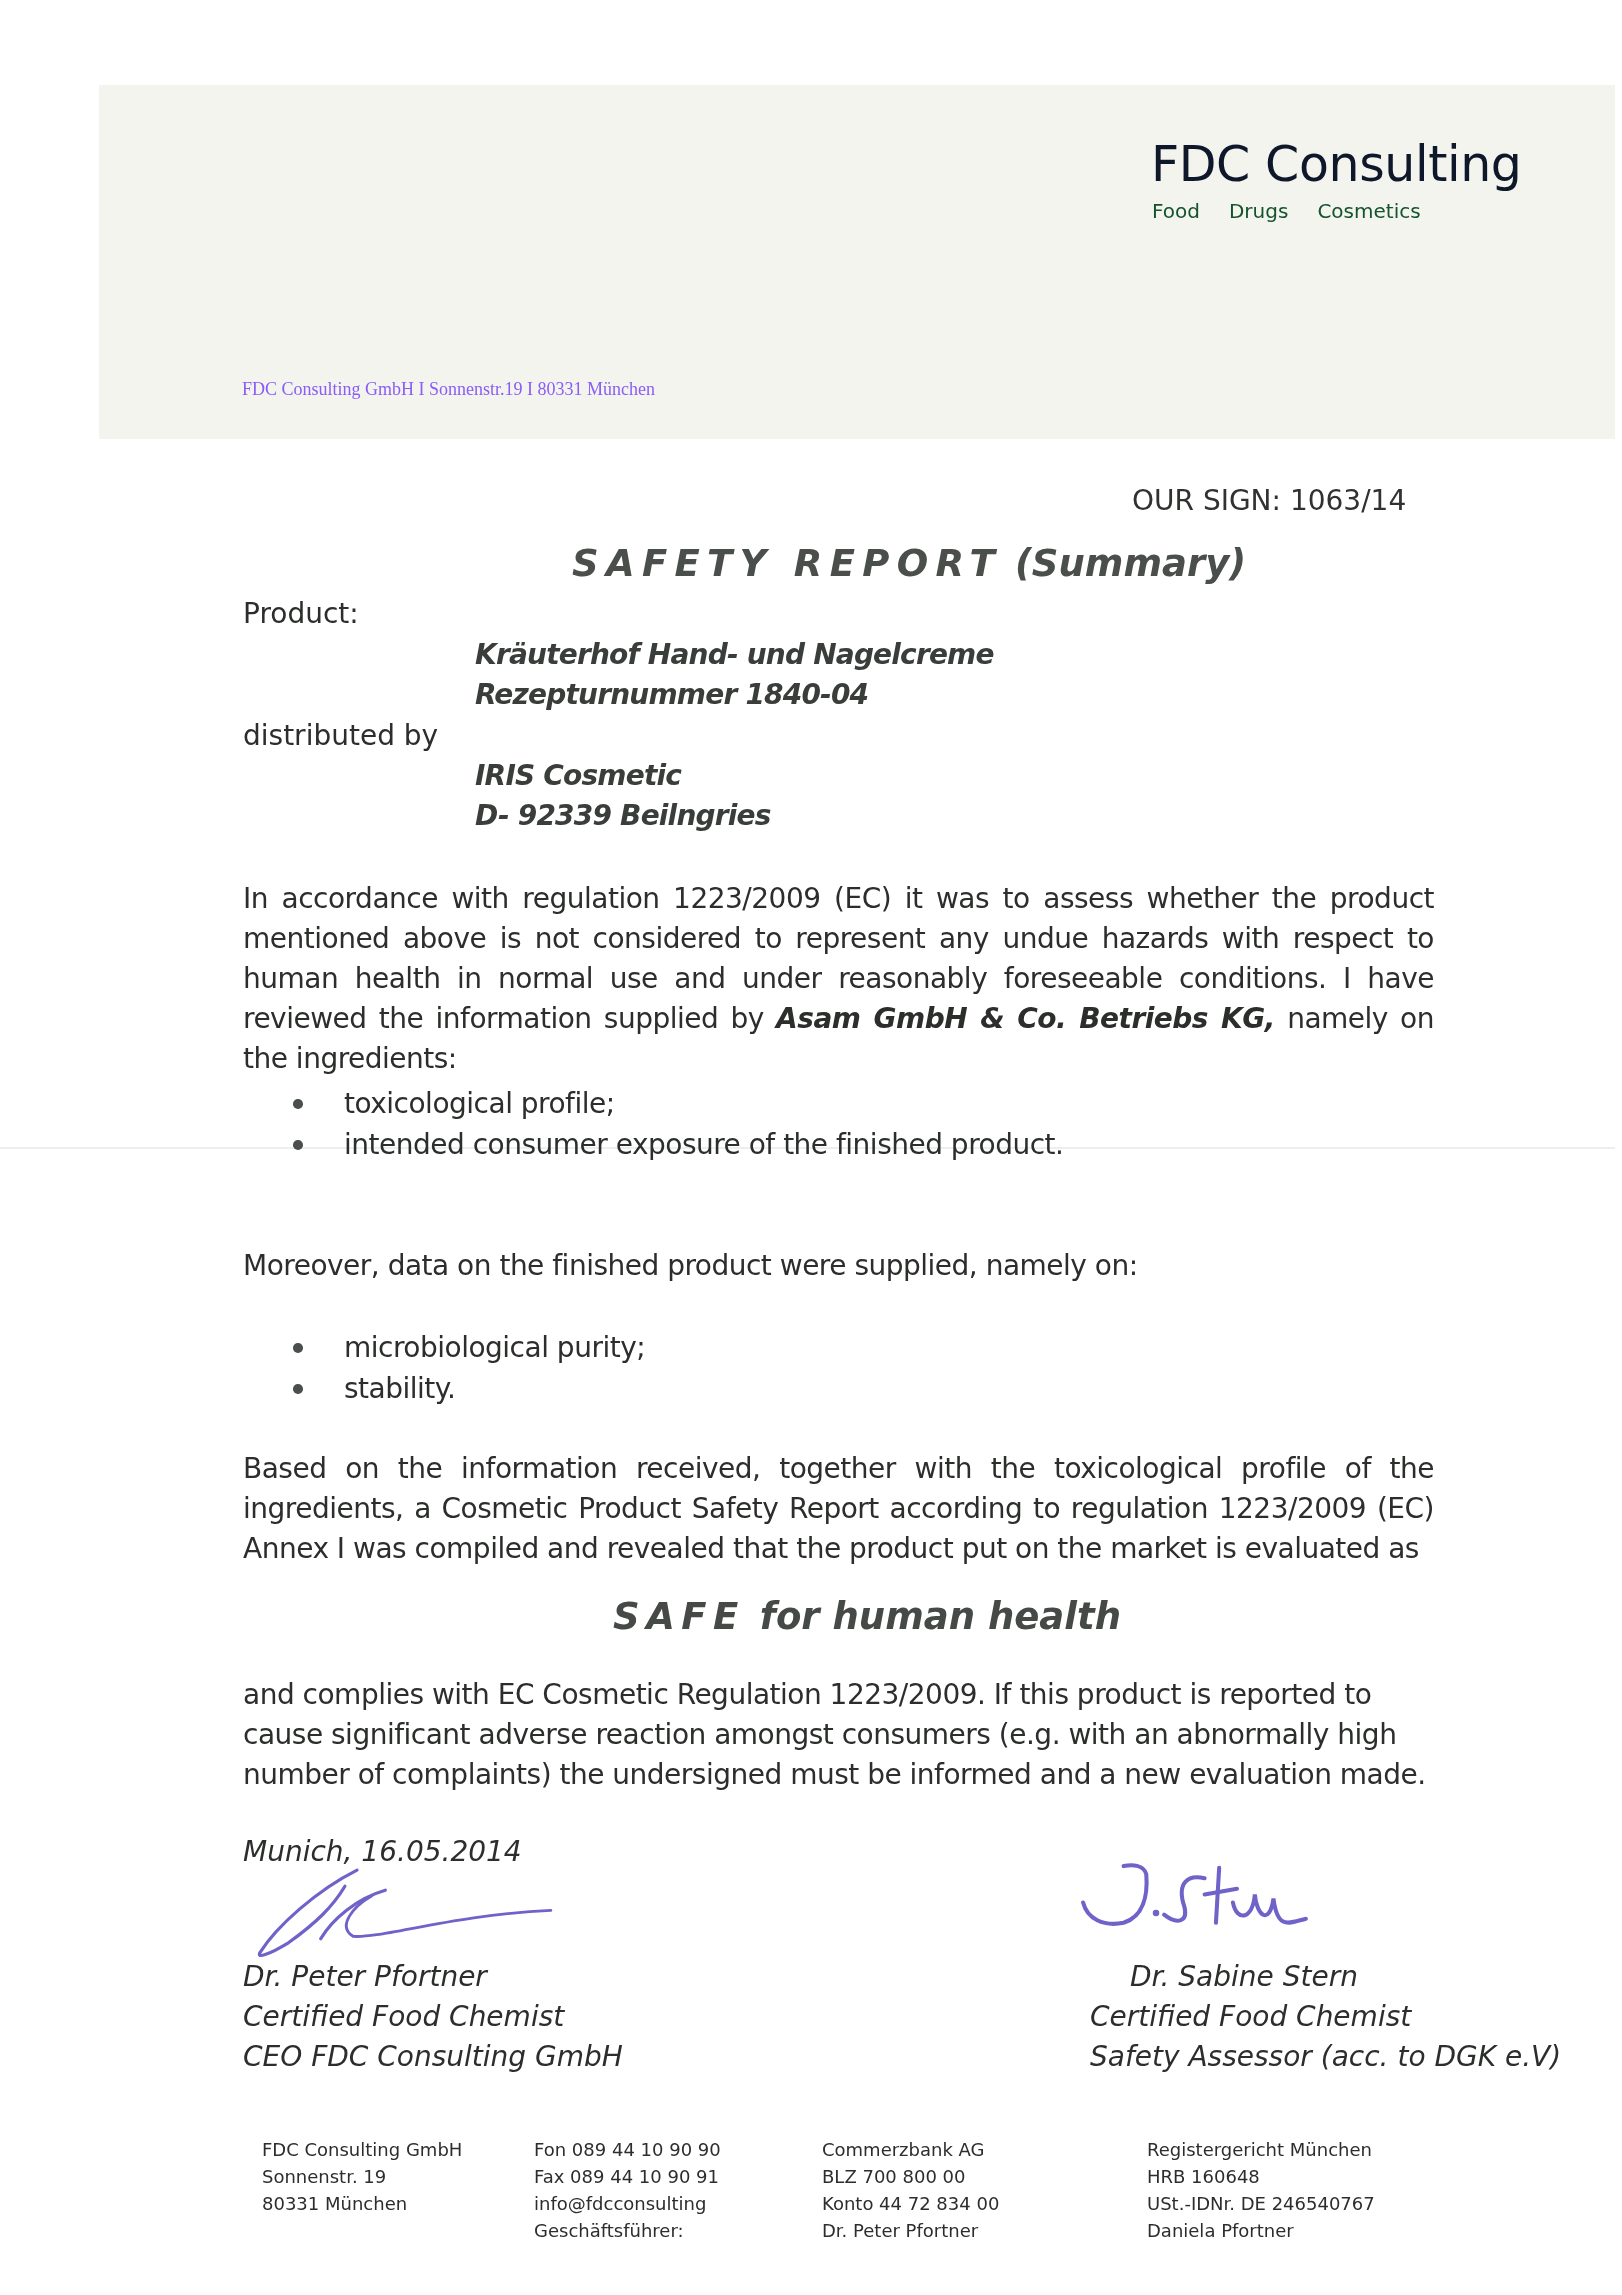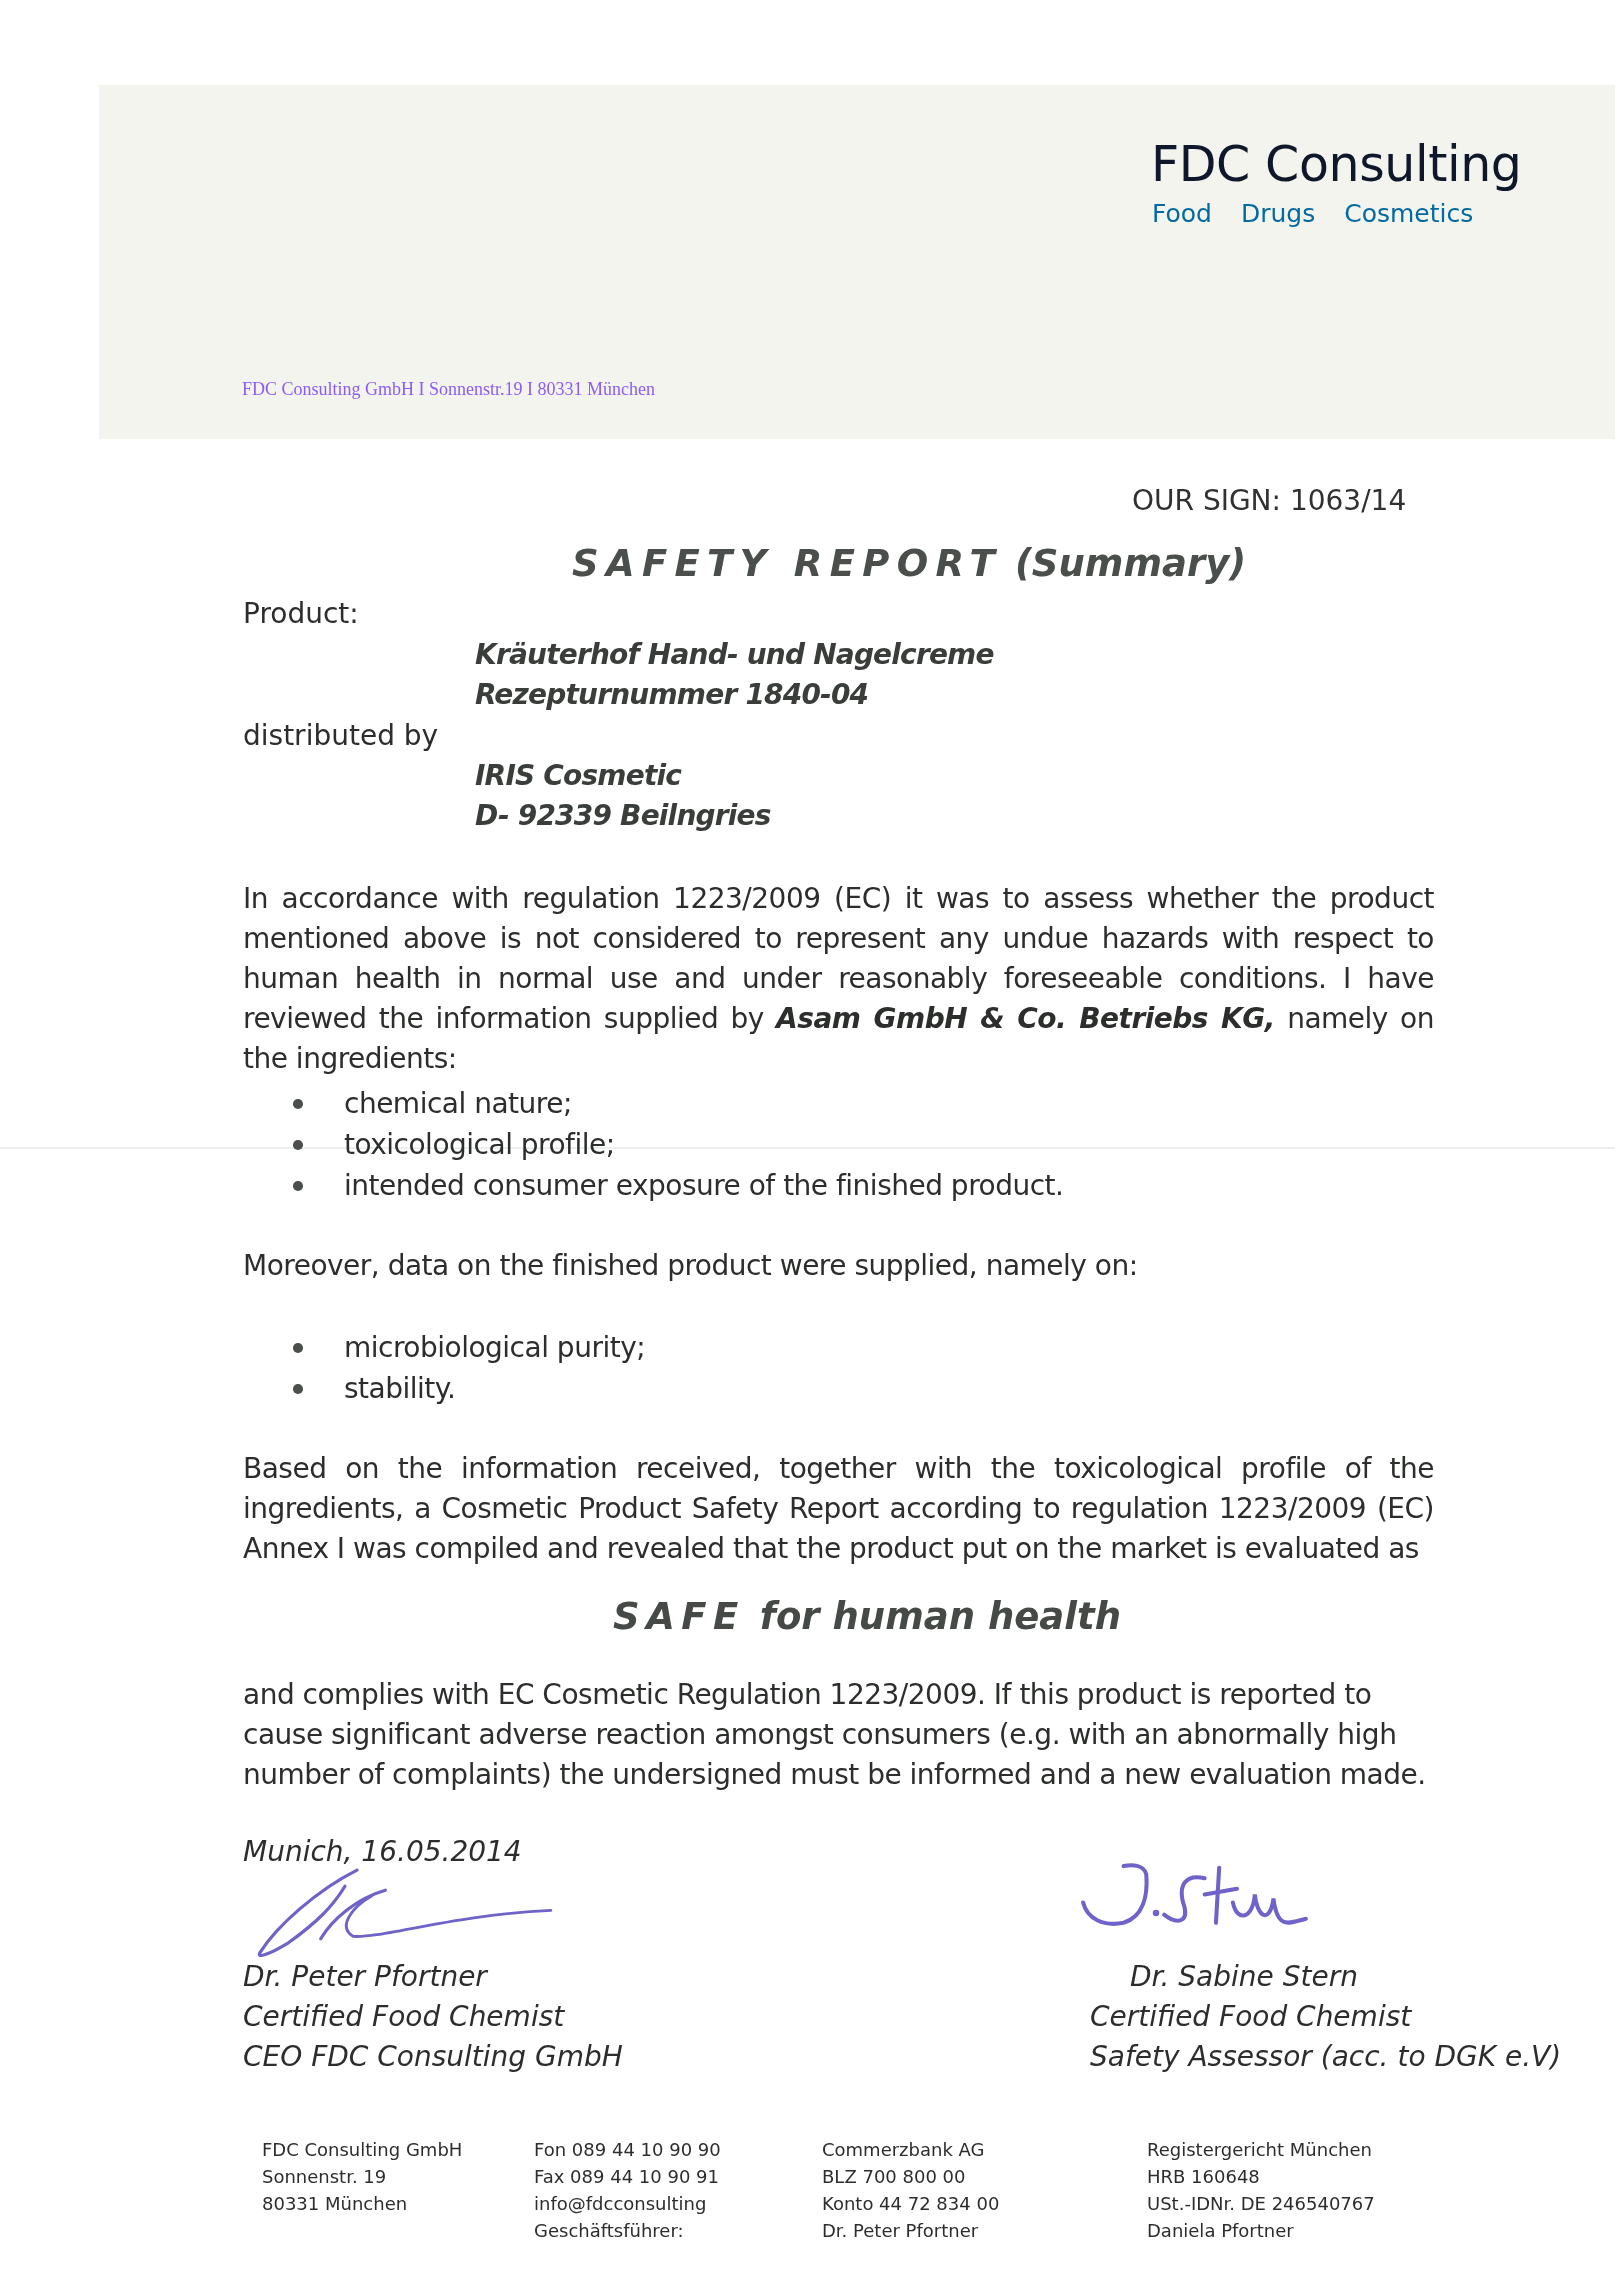--- a/index.html
+++ b/index.html
@@ -11,21 +11,21 @@
   .abs { position: absolute; }
   .band {
     left: 99px; top: 85px; width: 1516px; height: 354px;
     background: #f3f4ee;
   }
   .brand-title {
     left: 1151px; top: 136px; font-size: 49px; color: #0f172a;
     font-family: "DejaVu Sans", sans-serif; letter-spacing: -0.4px; white-space: nowrap;
   }
   .brand-sub {
-    left: 1152px; top: 199px; font-size: 25px; color: #0369a1;
+    left: 1152px; top: 199px; font-size: 20px; color: #14532d;
     font-family: "DejaVu Sans", sans-serif; white-space: nowrap; word-spacing: 0;
   }
   .brand-sub span { margin-right: 29px; }
   .sender { left: 242px; top: 379px; font-size: 18px; color: #8b5cf6; white-space: nowrap; font-family: Liberation Serif, serif; }
   .sign { left: 1132px; top: 484px; font-size: 28px; white-space: nowrap; font-family: "DejaVu Sans", sans-serif; color:#2f322f; }
   .title {
     left: 536px; top: 542px; font-size: 37px; font-weight: bold; font-style: italic; color: #4a4f4b;
     white-space: nowrap; font-family: "DejaVu Sans", sans-serif;
   }
   .title .spaced { letter-spacing: 7.3px; margin-left: 36px; }
@@ -71,21 +71,20 @@
 <div class="abs biv" style="top:678px;">Rezepturnummer 1840-04</div>
 <div class="abs label" style="top:719px;">distributed by</div>
 <div class="abs biv" style="top:759px;">IRIS Cosmetic</div>
 <div class="abs biv" style="top:799px;">D- 92339 Beilngries</div>
 
 <div class="abs para" style="top:879px;"><span>In accordance with regulation 1223/2009 (EC) it was to assess whether the product mentioned above is not considered to represent any undue hazards with respect to human health in normal use and under reasonably foreseeable conditions. I have reviewed the information supplied by </span><b>Asam GmbH &amp; Co. Betriebs KG,</b><span> namely on the ingredients:</span></div>
 
 <div class="abs scanline"></div>
 
 <ul class="abs bul" style="top:1083px;">
-  <li>chemical nature;</li>
   <li>toxicological profile;</li>
   <li>intended consumer exposure of the finished product.</li>
 </ul>
 
 <div class="abs para plain" style="top:1246px;">Moreover, data on the finished product were supplied, namely on:</div>
 
 <ul class="abs bul" style="top:1327px;">
   <li>microbiological purity;</li>
   <li>stability.</li>
 </ul>

